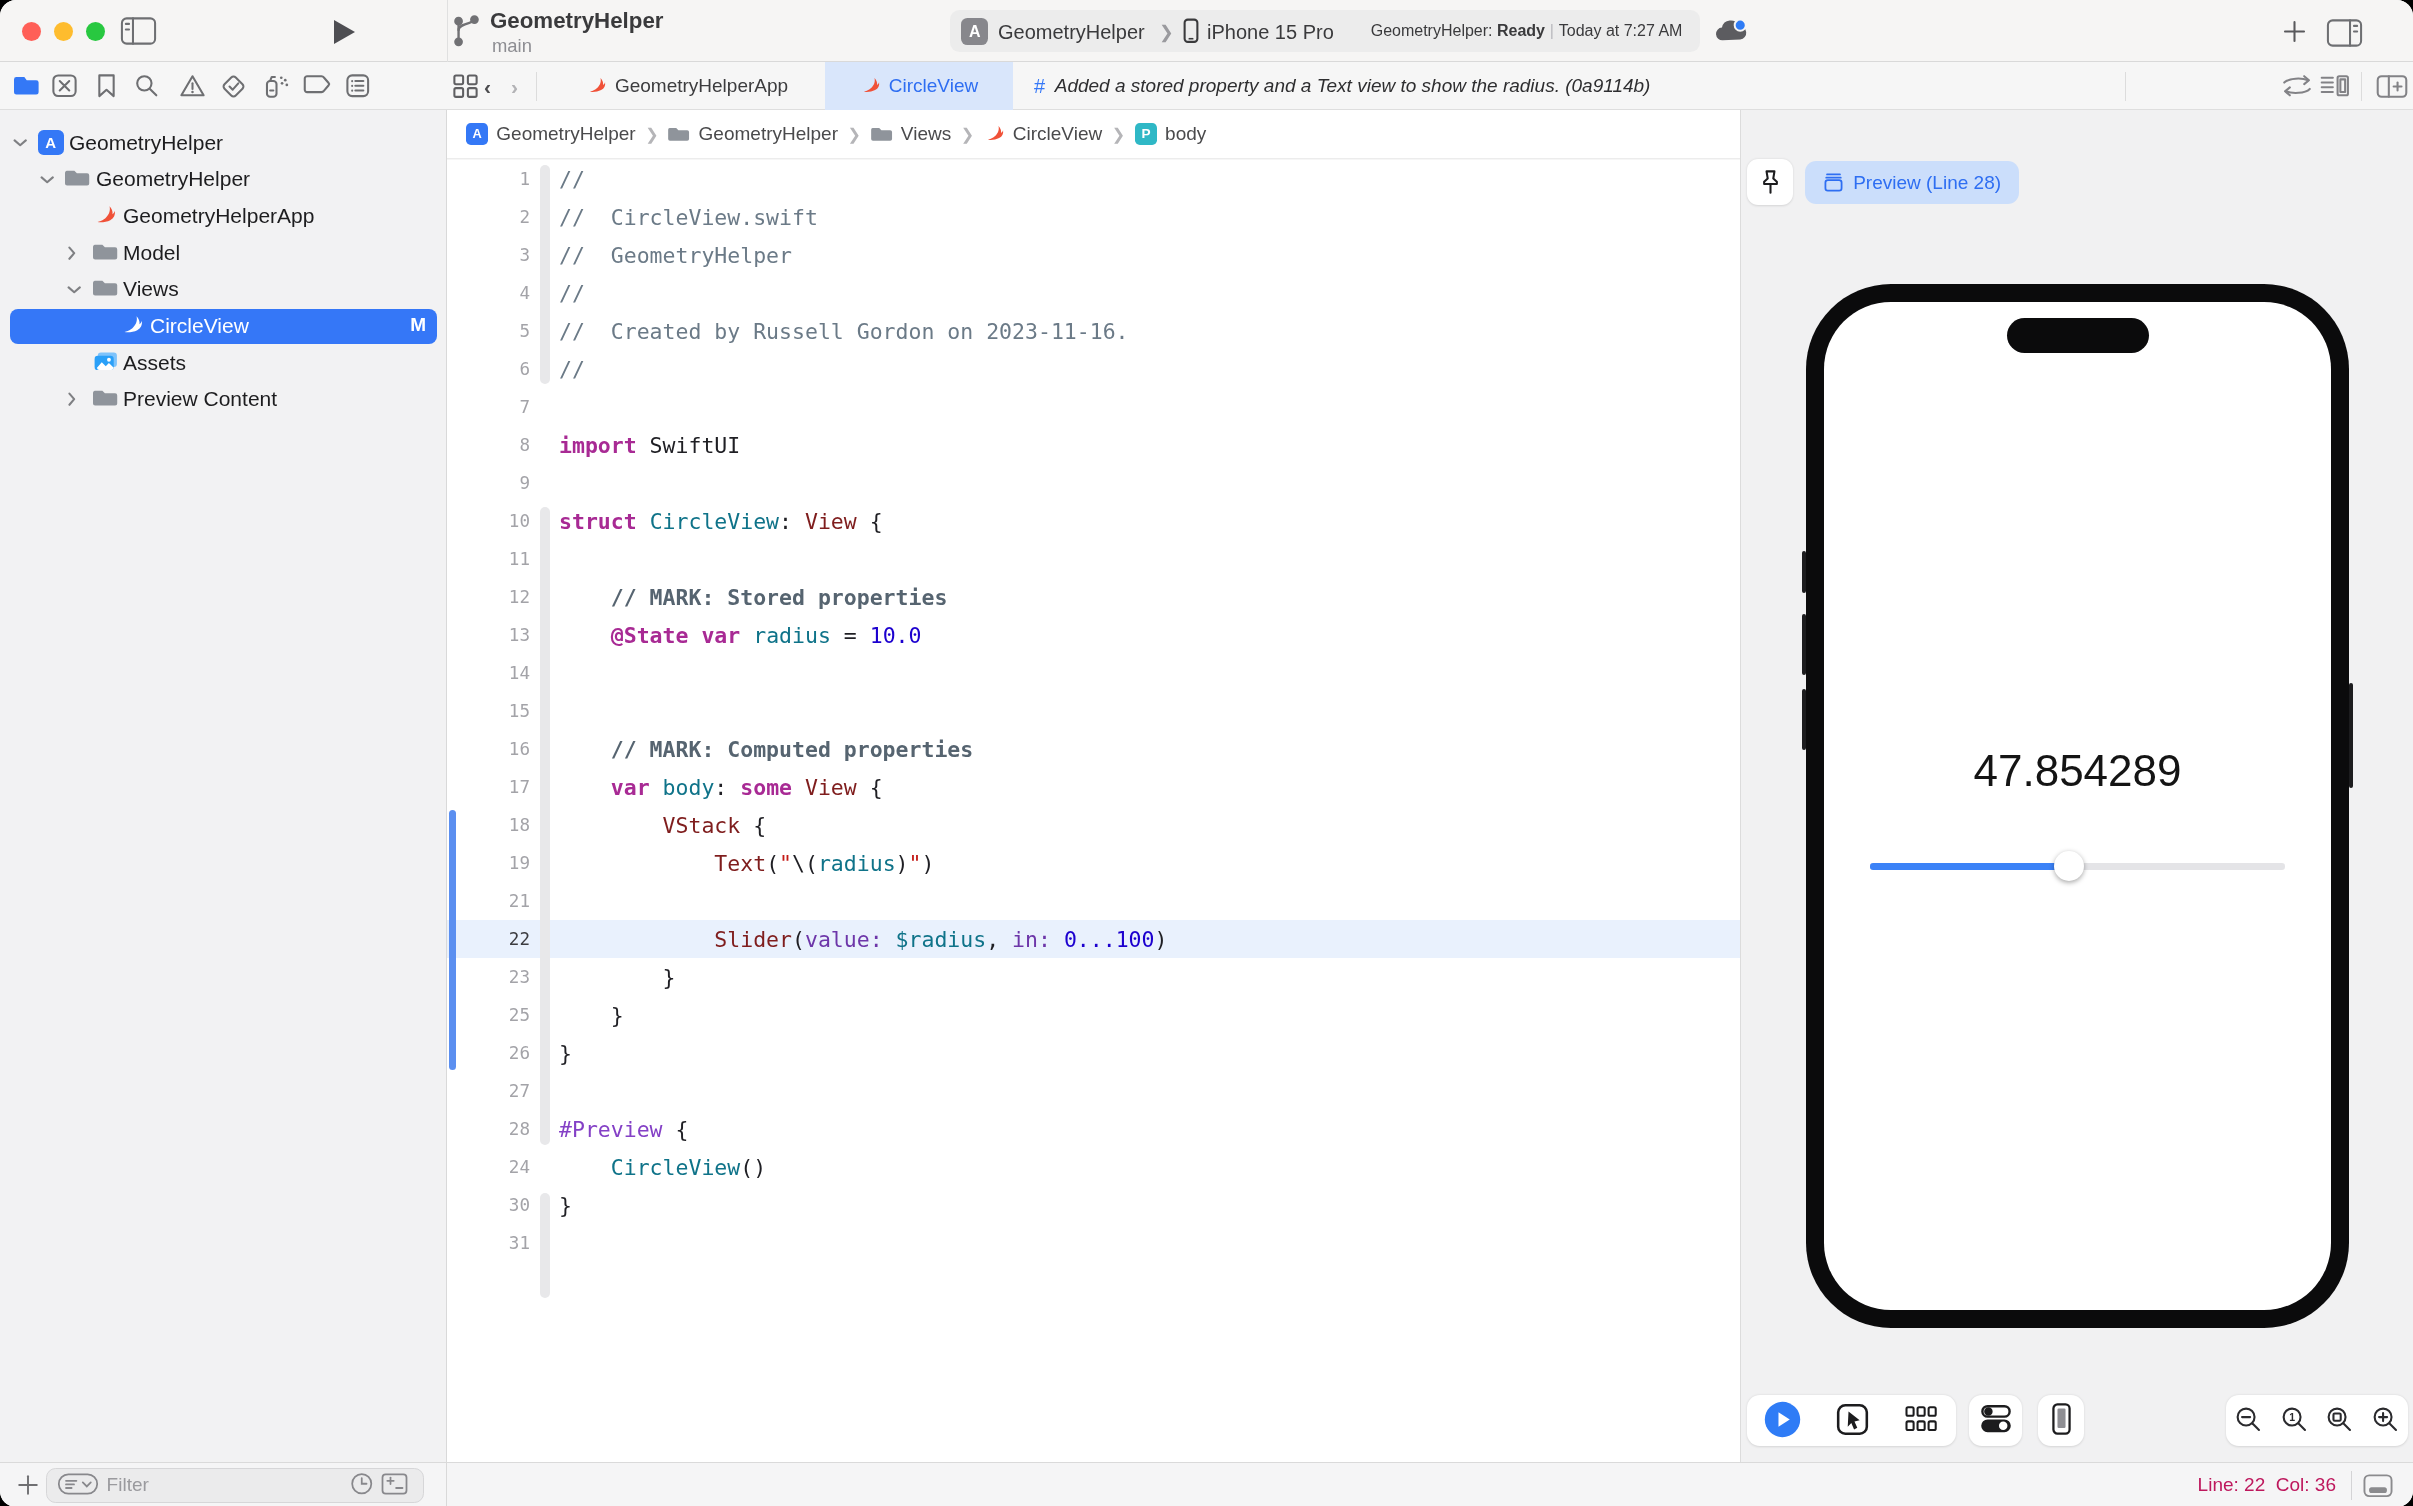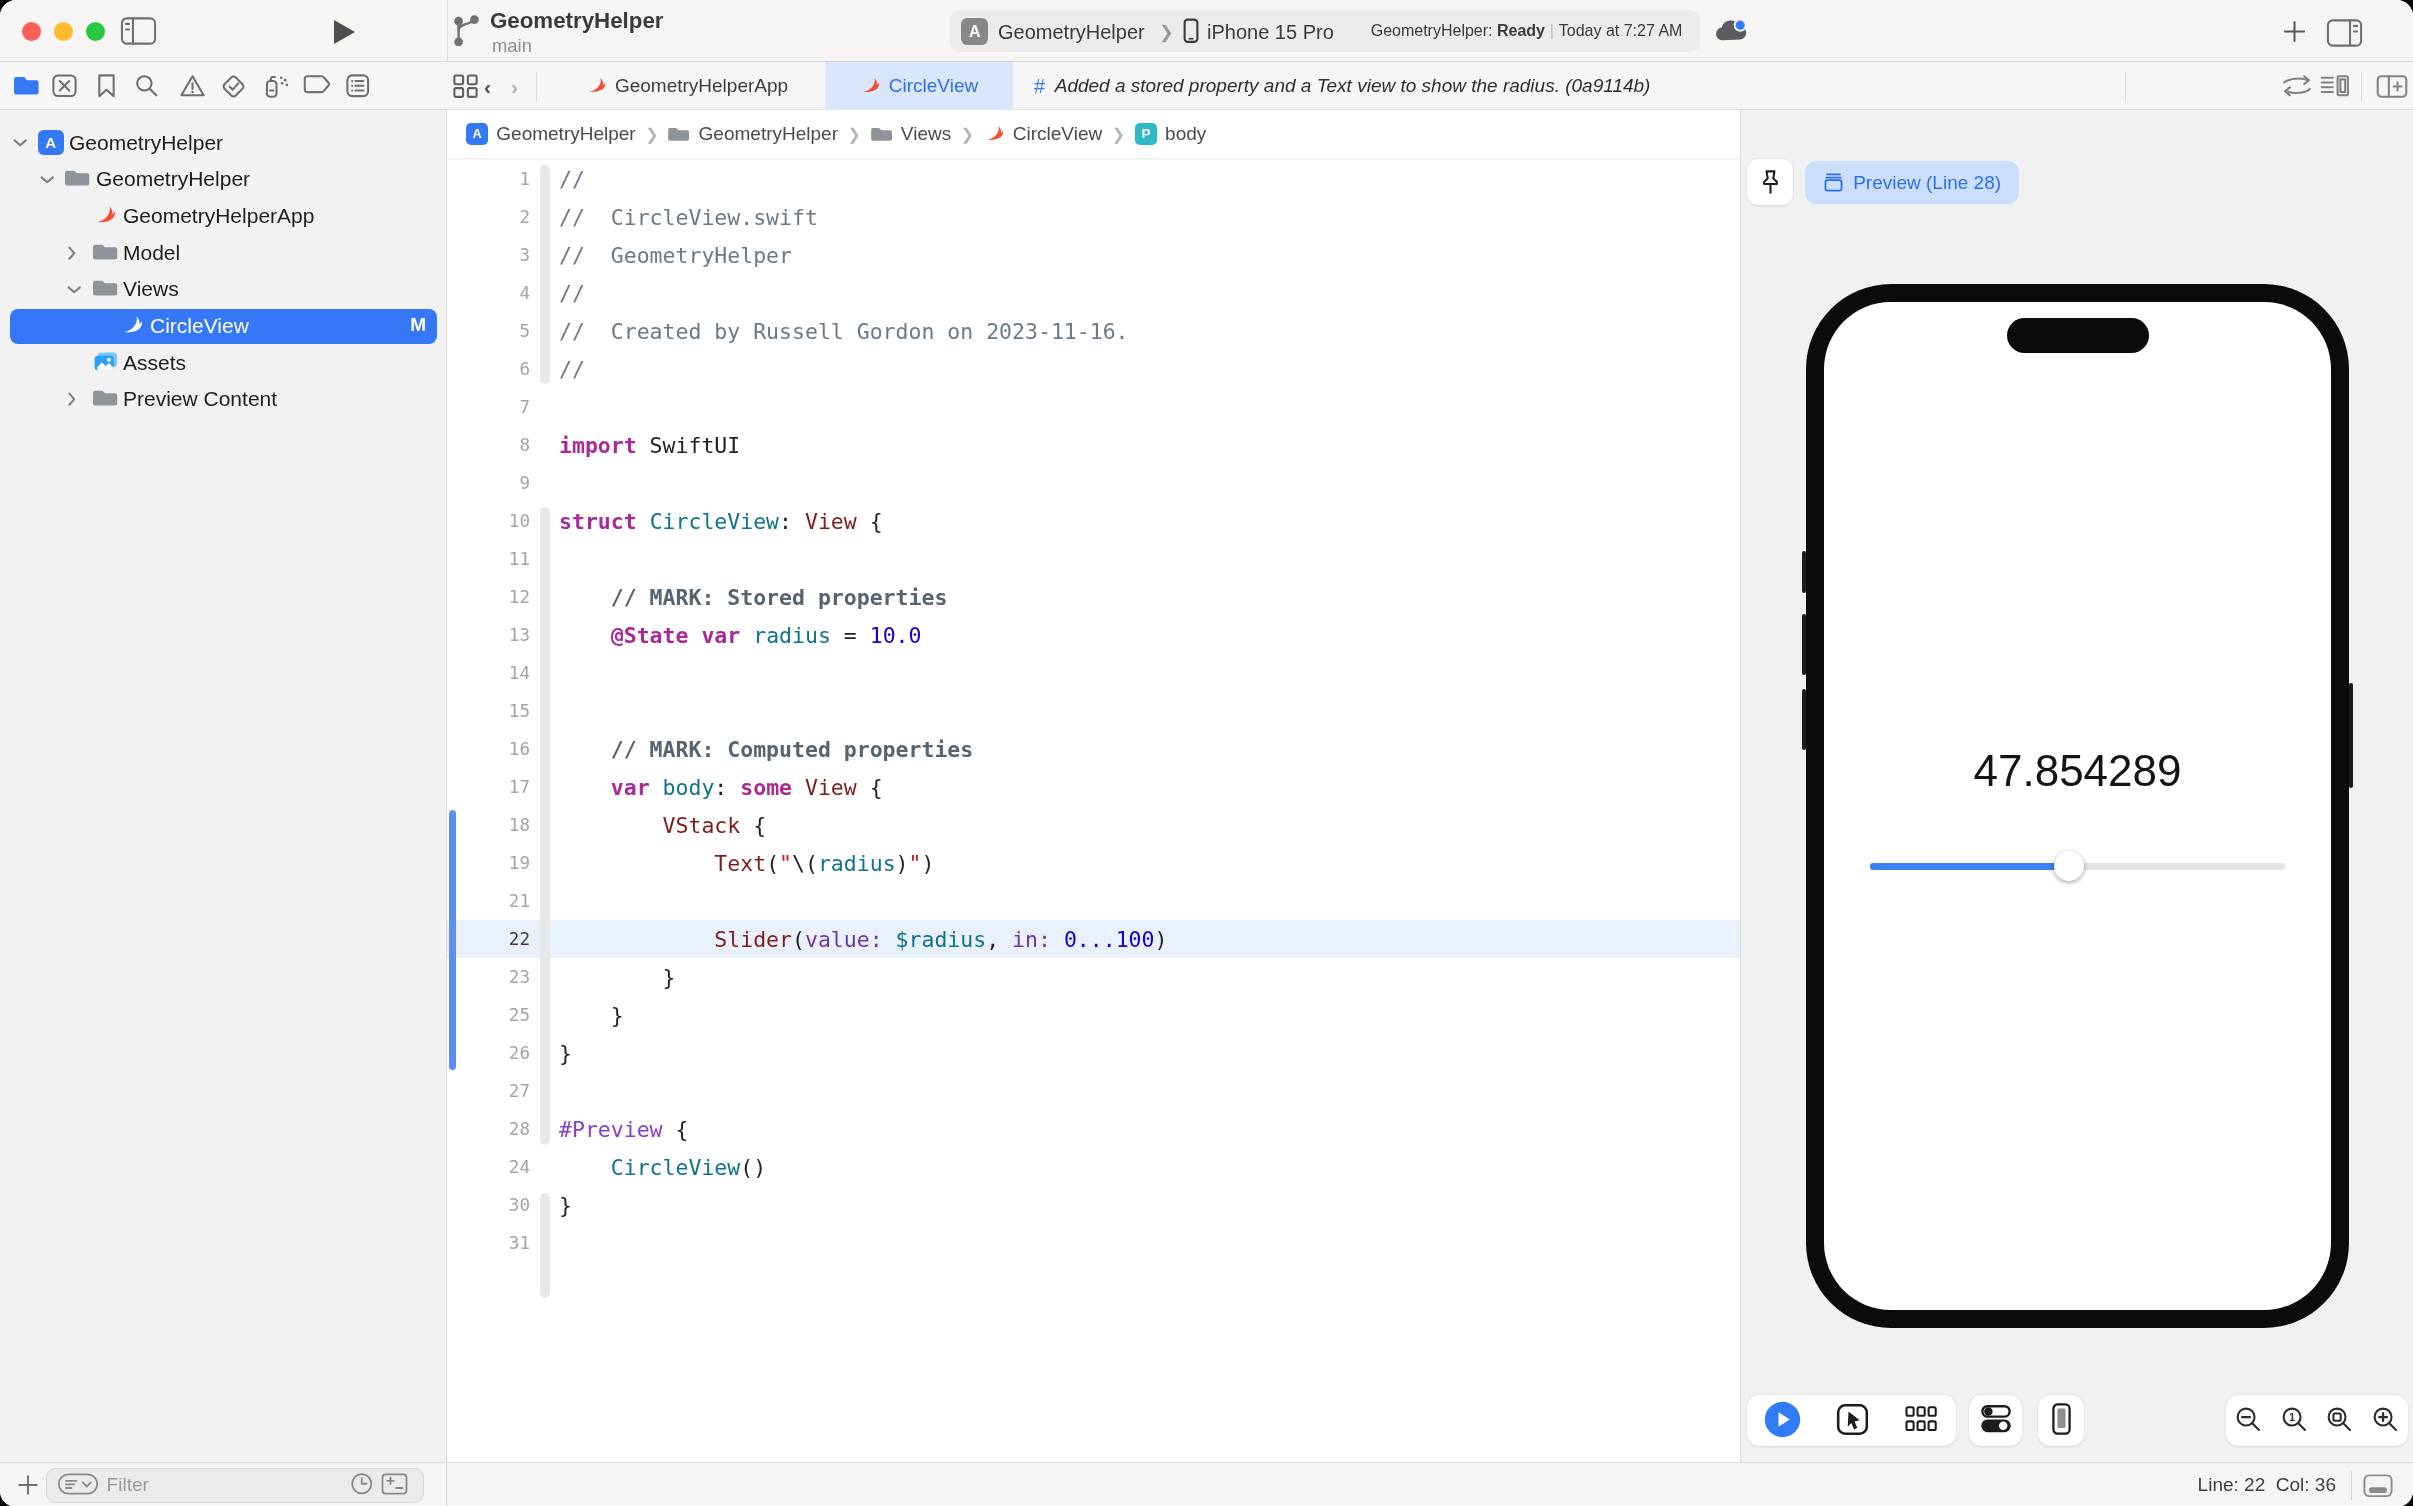--- a/index.html
+++ b/index.html
@@ -91,21 +91,21 @@
   .pv-thumb { position:absolute; top:0.8px; width:30px; height:30px; background:#fff; border-radius:50%; box-shadow:0 1.6px 5.6px rgba(0,0,0,.35); }
   .ctl-group { position:absolute; top:1285px; height:51px; background:#fff; border-radius:12.8px; box-shadow:0 0.8px 2.4px rgba(0,0,0,.12); display:flex; align-items:center; justify-content:space-around; }
   .dark-stroke { stroke:#2b2b2e; fill:none; stroke-width:2.6; stroke-linecap:round; stroke-linejoin:round; }
 
   
   .bottombar { position:absolute; left:0; top:1462px; width:2413px; height:45px; background:#f5f5f6; border-top:0.8px solid #dadada; }
   .bb-sidebar { position:absolute; left:0; top:0; width:447px; height:45px; border-right:0.8px solid #d9d9d9; }
   .filter-field { position:absolute; left:46px; top:4.8px; width:378px; height:35px; background:#ebebec; border:0.8px solid #d6d6d8; border-radius:9.6px; display:flex; align-items:center; }
   .filter-field input { border:none; outline:none; background:transparent; font-size:19px; color:#3a3a3c; width:223px; font-family:"Liberation Sans", sans-serif; }
   .filter-field input::placeholder { color:#9a9a9e; }
-  .linecol { position:absolute; right:77px; top:11.2px; font-size:19px; color:#404040; }
+  .linecol { position:absolute; right:77px; top:11.2px; font-size:19px; color:#be185d; }
   .bb-div { position:absolute; right:61px; top:8px; width:0.8px; height:29px; background:#d4d4d6; }
 </style>
 </head>
 <body>
 
 <div id="window">
 
   <div class="toolbar">
     <div class="tl red"></div>
     <div class="tl yellow"></div>

